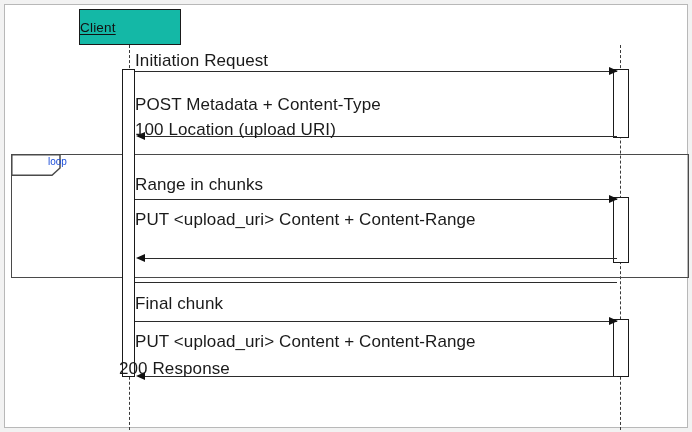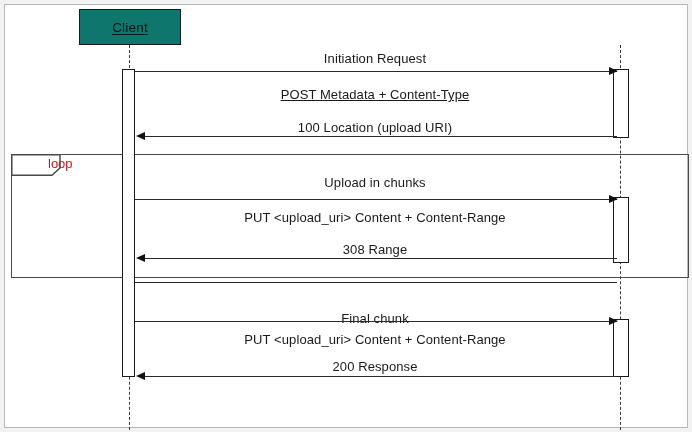--- a/index.html
+++ b/index.html
@@ -22,26 +22,26 @@
     top: 4px;
     width: 684px;
     height: 424px;
     background: #ffffff;
     border: 1px solid #b8b8b8;
     box-sizing: border-box;
   }
   
   .lifeline-box {
     position: absolute;
-    background: #0f766e;
+    background: #14b8a6;
     border: 1.5px solid #1a1a1a;
     box-sizing: border-box;
     display: flex;
     align-items: center;
-    justify-content: center;
+    justify-content: flex-start;
   }
   .lifeline-box .name {
     font-size: 13.5px;
     color: #111111;
     text-decoration: underline;
     text-underline-offset: 2px;
     letter-spacing: .2px;
     white-space: nowrap;
   }
   
@@ -73,23 +73,23 @@
     border-bottom: 4.5px solid transparent;
     border-left: 9px solid #111111;
   }
   .arrowhead.left {
     border-top: 4.5px solid transparent;
     border-bottom: 4.5px solid transparent;
     border-right: 9px solid #111111;
   }
   .msg-label {
     position: absolute;
-    font-size: 13px;
+    font-size: 17px;
     color: #1a1a1a;
-    text-align: center;
+    text-align: left;
     white-space: nowrap;
     letter-spacing: .1px;
   }
   
   .fragment {
     position: absolute;
     border: 1.5px solid #4a4a4a;
     background: transparent;
     box-sizing: border-box;
   }
@@ -101,22 +101,22 @@
     position: absolute;
     left: 0;
     top: 0;
     width: 100%;
     height: 100%;
   }
   .fragment-tab .tab-label {
     position: absolute;
     left: 5px;
     top: 2px;
-    font-size: 13px;
-    color: #b91c1c;
+    font-size: 10px;
+    color: #1d4ed8;
     white-space: nowrap;
     padding-left: 32px;
   }
 </style>
 </head>
 <body>
 
 <div id="canvas">
   <div id="inner-frame">
 
@@ -134,45 +134,44 @@
     <div class="activation" style="left:117px; top:64px; width:13px; height:308px;"></div>
 
     <div class="activation" style="left:608px; top:64px; width:16px; height:69px;"></div>
     <div class="activation" style="left:608px; top:192px; width:16px; height:66px;"></div>
     <div class="activation" style="left:608px; top:314px; width:16px; height:58px;"></div>
 
     <div class="msg-label" style="left:130px; top:46px; width:480px;">Initiation Request</div>
 
     <div class="msg-line" style="left:130px; top:66px; width:482px;"></div>
     <div class="arrowhead right" style="left:604px; top:61.5px;"></div>
-    <div class="msg-label" style="left:130px; top:82px; width:480px;text-decoration:underline;">POST Metadata + Content-Type</div>
+    <div class="msg-label" style="left:130px; top:90px; width:480px;">POST Metadata + Content-Type</div>
 
     <div class="msg-line" style="left:138px; top:131px; width:474px;"></div>
     <div class="arrowhead left" style="left:131px; top:126.5px;"></div>
     <div class="msg-label" style="left:130px; top:115px; width:480px;">100 Location (upload URI)</div>
 
-    <div class="msg-label" style="left:130px; top:170px; width:480px;">Upload in chunks</div>
+    <div class="msg-label" style="left:130px; top:170px; width:480px;">Range in chunks</div>
 
     <div class="msg-line" style="left:130px; top:194px; width:482px;"></div>
     <div class="arrowhead right" style="left:604px; top:189.5px;"></div>
     <div class="msg-label" style="left:130px; top:205px; width:480px;">PUT &lt;upload_uri&gt; Content + Content-Range</div>
 
     <div class="msg-line" style="left:138px; top:253px; width:474px;"></div>
     <div class="arrowhead left" style="left:131px; top:248.5px;"></div>
-    <div class="msg-label" style="left:130px; top:237px; width:480px;">308 Range</div>
 
     <div class="msg-line" style="left:130px; top:277px; width:482px;"></div>
-    <div class="msg-label" style="left:130px; top:289px; width:480px;margin-top:17px;">Final chunk</div>
+    <div class="msg-label" style="left:130px; top:289px; width:480px;">Final chunk</div>
 
     <div class="msg-line" style="left:130px; top:316px; width:482px;"></div>
     <div class="arrowhead right" style="left:604px; top:311.5px;"></div>
     <div class="msg-label" style="left:130px; top:327px; width:480px;">PUT &lt;upload_uri&gt; Content + Content-Range</div>
 
     <div class="msg-line" style="left:138px; top:371px; width:474px;"></div>
     <div class="arrowhead left" style="left:131px; top:366.5px;"></div>
-    <div class="msg-label" style="left:130px; top:354px; width:480px;">200 Response</div>
+    <div class="msg-label" style="left:114px; top:354px; width:480px;">200 Response</div>
 
     <div class="lifeline-box" style="left:74px; top:4px; width:102px; height:36px;">
       <span class="name">Client</span>
     </div>
 
   </div>
 </div>
 
 </body></html>

